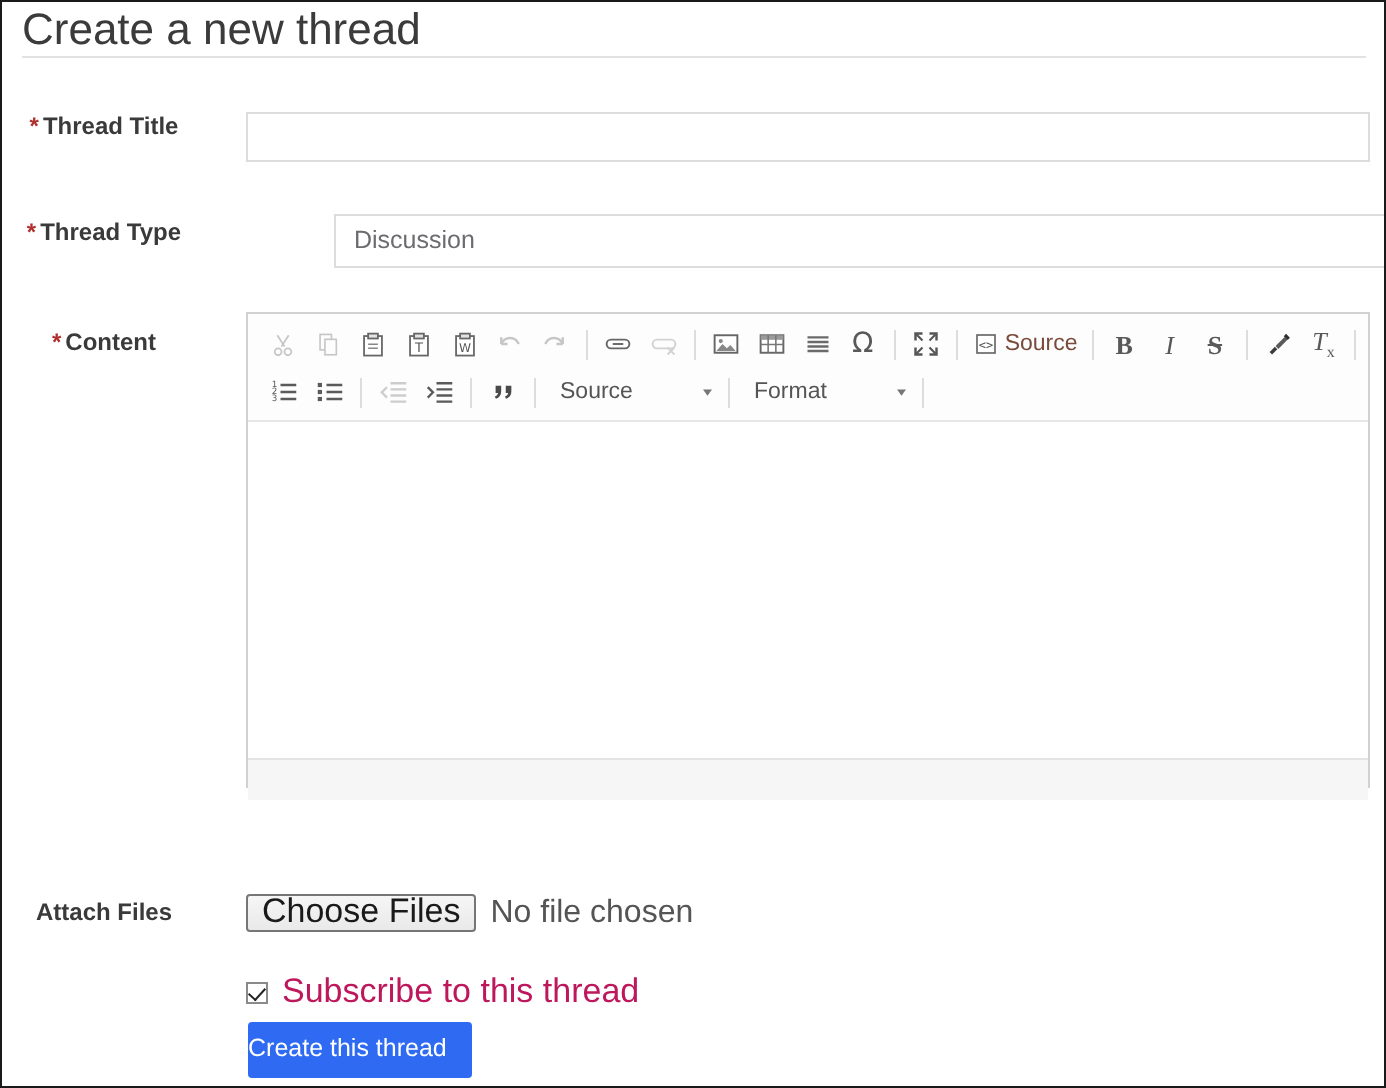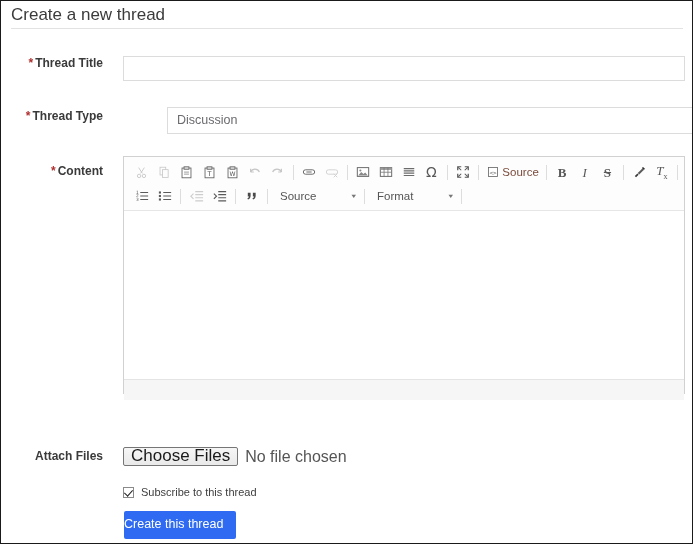--- a/index.html
+++ b/index.html
@@ -31,38 +31,38 @@
     position: absolute;
     left: 10px;
     top: 2px;
     width: 672px;
     height: 26px;
     border-bottom: 1px solid #e2e2e2;
     box-sizing: border-box;
   }
   .page-title {
     font-family: "Liberation Sans", sans-serif;
-    font-size: 17px;
+    font-size: 22px;
     font-weight: 400;
     color: #3b3b3b;
     line-height: 24px;
     white-space: nowrap;
   }
 
   
   .form-row {
     position: absolute;
     left: 0;
     width: 693px;
   }
   .label-cell {
     position: absolute;
     left: 0;
     width: 102px;
-    text-align: right;
+    text-align: center;
     font-size: 12px;
     font-weight: bold;
     color: #3a3a3a;
     white-space: nowrap;
   }
   .req {
     color: #b03030;
     font-weight: bold;
     margin-right: 2px;
   }
@@ -241,22 +241,22 @@
     left: 2px;
     top: 0px;
     width: 4px;
     height: 7px;
     border: solid #222;
     border-width: 0 1.6px 1.6px 0;
     transform: rotate(42deg);
   }
   .check-label {
     margin-left: 7px;
-    font-size: 11px;
-    color: #404040;
+    font-size: 17px;
+    color: #be185d;
   }
 
   
   .submit-btn {
     position: absolute;
     left: 123px;
     top: 510px;
     background: #2e6bf2;
     color: #ffffff;
     border: none;

